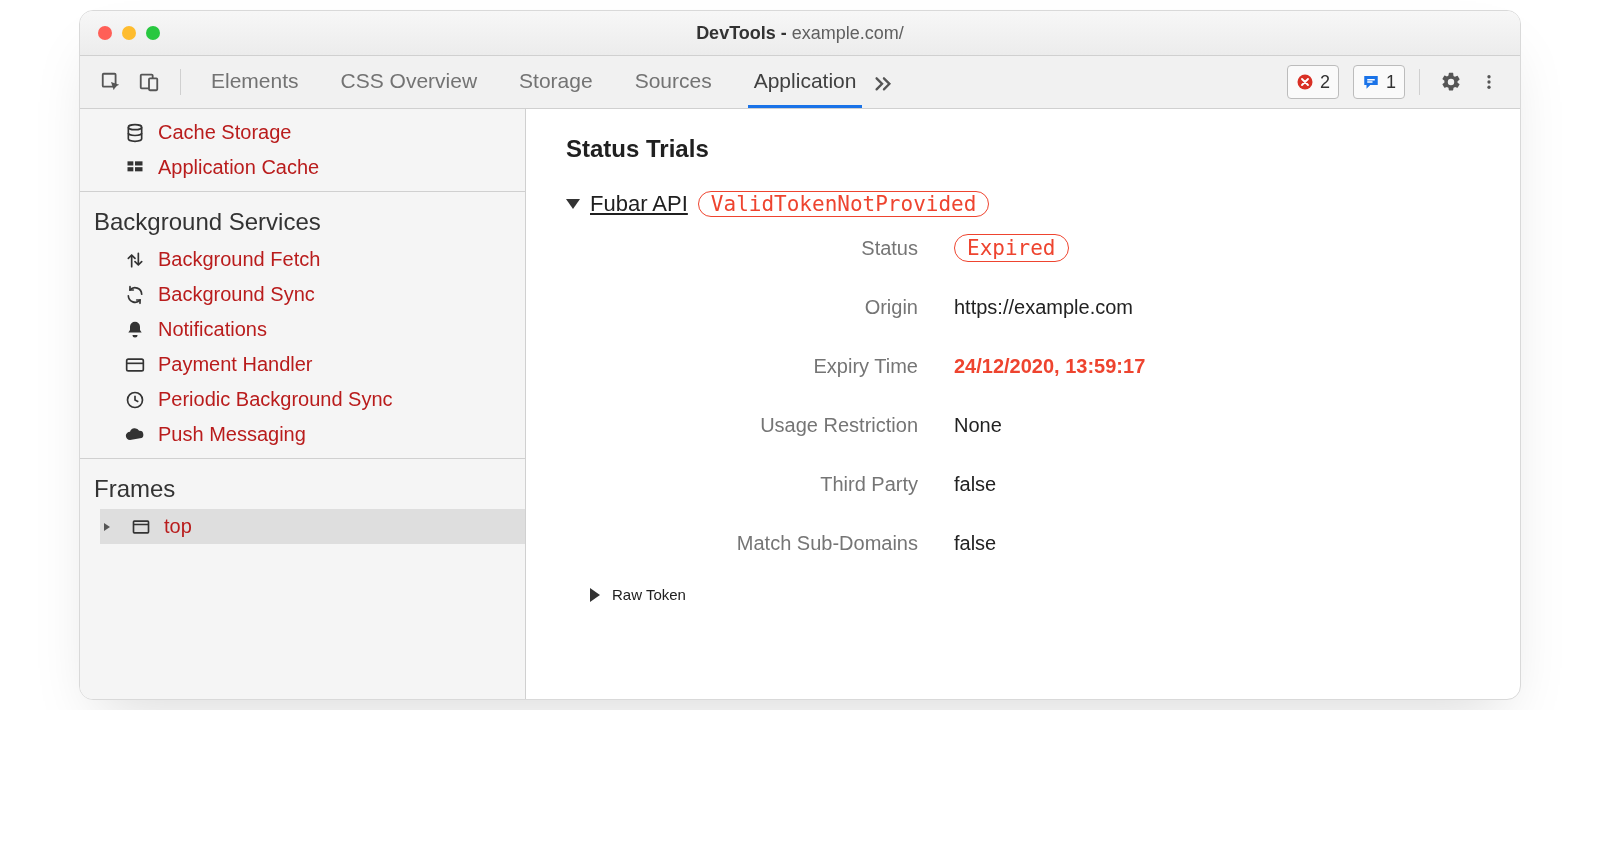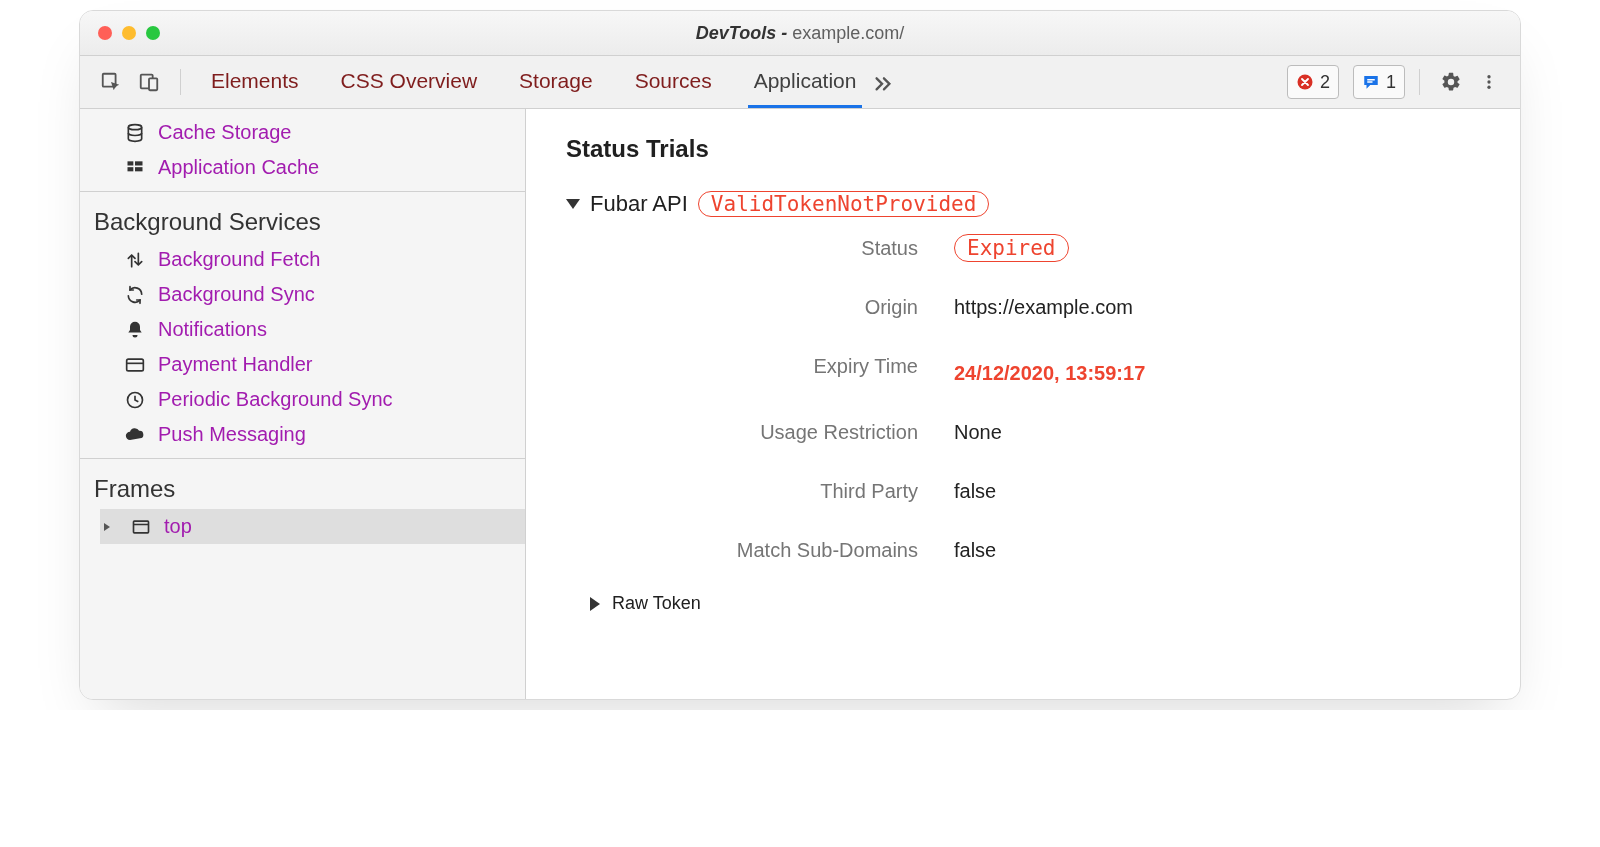--- a/index.html
+++ b/index.html
@@ -36,41 +36,41 @@
   }
   .traffic{display:flex;gap:10px;padding-left:18px;}
   .dot{width:14px;height:14px;border-radius:50%;}
   .dot.red{background:#ff5f57;}
   .dot.yellow{background:#febc2e;}
   .dot.green{background:#28c840;}
   .titletext{
     position:absolute;left:0;right:0;text-align:center;
     font-size:18px;color:#333;pointer-events:none;
   }
-  .titletext .bold{font-weight:600;font-style:italic;}
+  .titletext .bold{font-weight:600;}
   .titletext .muted{font-weight:400;color:#606060;}
 
   
   .toolbar{
     height:52px;
     background:var(--bg-panel);
     border-bottom:1px solid var(--divider);
     display:flex;
     align-items:center;
     padding:0 14px;
     font-size:20px;
     color:var(--text-muted);
     gap:4px;
   }
   .tb-icon-btn{display:flex;align-items:center;justify-content:center;width:34px;height:34px;border-radius:3px;}
   .tb-sep{width:1px;height:26px;background:var(--divider);margin:0 10px;}
   .tabs{display:flex;align-items:stretch;height:52px;gap:30px;margin-left:10px;}
   .tab{
     display:flex;align-items:center;padding:0 6px;
-    color:#7f1d1d;font-size:21px;
+    color:#737373;font-size:21px;
     border-bottom:3px solid transparent;
     cursor:pointer;
   }
   .tab.active{border-bottom-color:var(--blue);color:#404040;}
   .tb-spacer{flex:1;}
   .badge-btn{
     display:flex;align-items:center;gap:6px;
     border:1px solid #bcbcbc;border-radius:4px;
     padding:2px 8px;height:28px;font-size:18px;color:#333;
     background:#fafafa;
@@ -87,56 +87,56 @@
     border-right:1px solid var(--divider);
     display:flex;flex-direction:column;
     font-size:20px;
   }
   .side-group{padding:6px 0;}
   .side-group + .side-group{border-top:1px solid var(--divider);}
   .side-title{padding:10px 14px 6px 14px;color:#333;font-size:24px;}
   .side-item{
     display:flex;align-items:center;gap:12px;
     padding:6px 14px 6px 44px;
-    color:#a21caf;cursor:pointer;
+    color:#b91c1c;cursor:pointer;
   }
   .side-item .ic{width:22px;display:flex;justify-content:center;color:#444;}
   .side-item.selected{background:#dedede;margin-left:20px;}
   .side-item .disclosure{width:14px;margin-left:-28px;margin-right:2px;color:#555;}
   .side-group.frames .side-item{padding-left:30px;}
 
   
   .main{flex:1;padding:26px 40px;font-size:20px;}
   .main h2{margin:0 0 28px 0;font-size:24px;font-weight:700;}
   .trial-header{display:flex;align-items:center;gap:10px;margin-bottom:20px;}
   .disclosure-tri{width:0;height:0;border-left:7px solid transparent;border-right:7px solid transparent;border-top:10px solid #333;display:inline-block;}
   .disclosure-tri.right{transform:rotate(-90deg);}
-  .trial-name{font-size:22px;}
+  .trial-name{font-size:22px;text-decoration:underline;}
   .pill{
     border:1.5px solid var(--pill-border);
     color:var(--red);
     border-radius:999px;
     padding:1px 12px;
     font-family:ui-monospace,Menlo,Consolas,monospace;
     font-size:21px;
     line-height:22px;
   }
   .kv-grid{
     display:grid;
     grid-template-columns:300px auto;
     column-gap:24px;
     row-gap:22px;
     margin-left:52px;
     margin-bottom:26px;
     gap:36px;
   }
   .kv-label{color:var(--text-label);text-align:right;font-size:20px;}
   .kv-val{color:#222;font-size:20px;}
-  .kv-val.red{color:var(--red);font-weight:700;margin-top:7px;}
-  .raw-token{display:flex;align-items:center;gap:10px;margin-left:22px;font-size:18px;margin-top:31px;}
+  .kv-val.red{color:var(--red);font-weight:700;}
+  .raw-token{display:flex;align-items:center;gap:10px;margin-left:22px;font-size:15px;margin-top:31px;}
 
   svg{display:block;}
 </style>
 </head>
 <body>
 
 <div class="window">
 
   <div class="titlebar">
     <div class="traffic">

